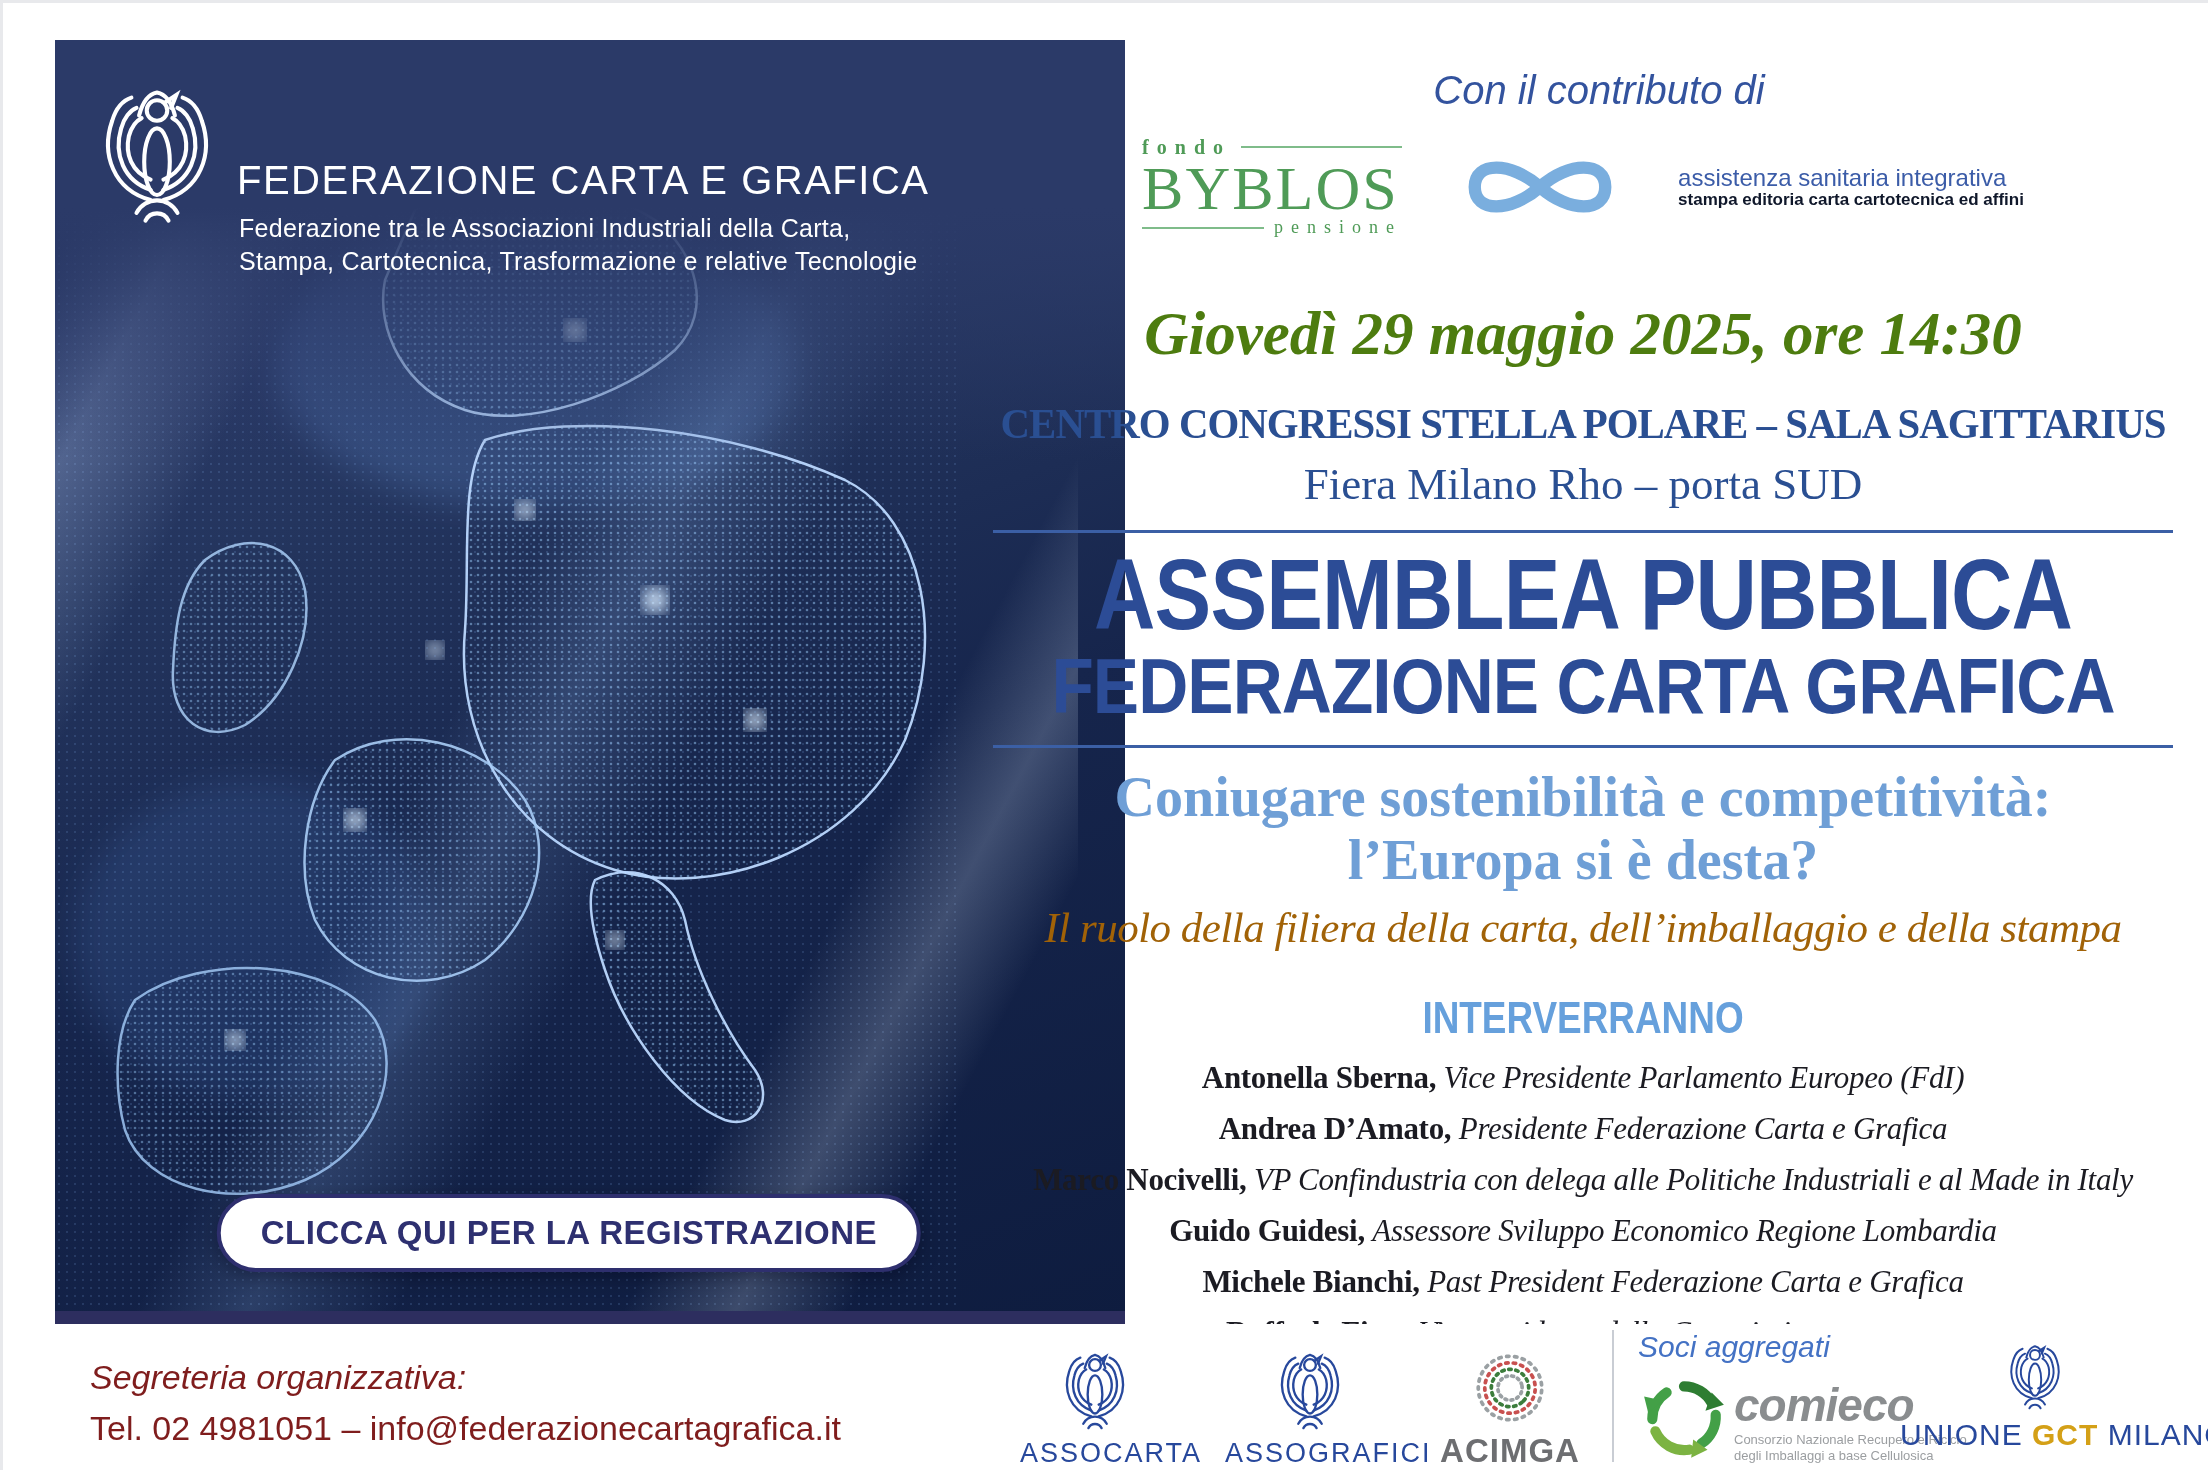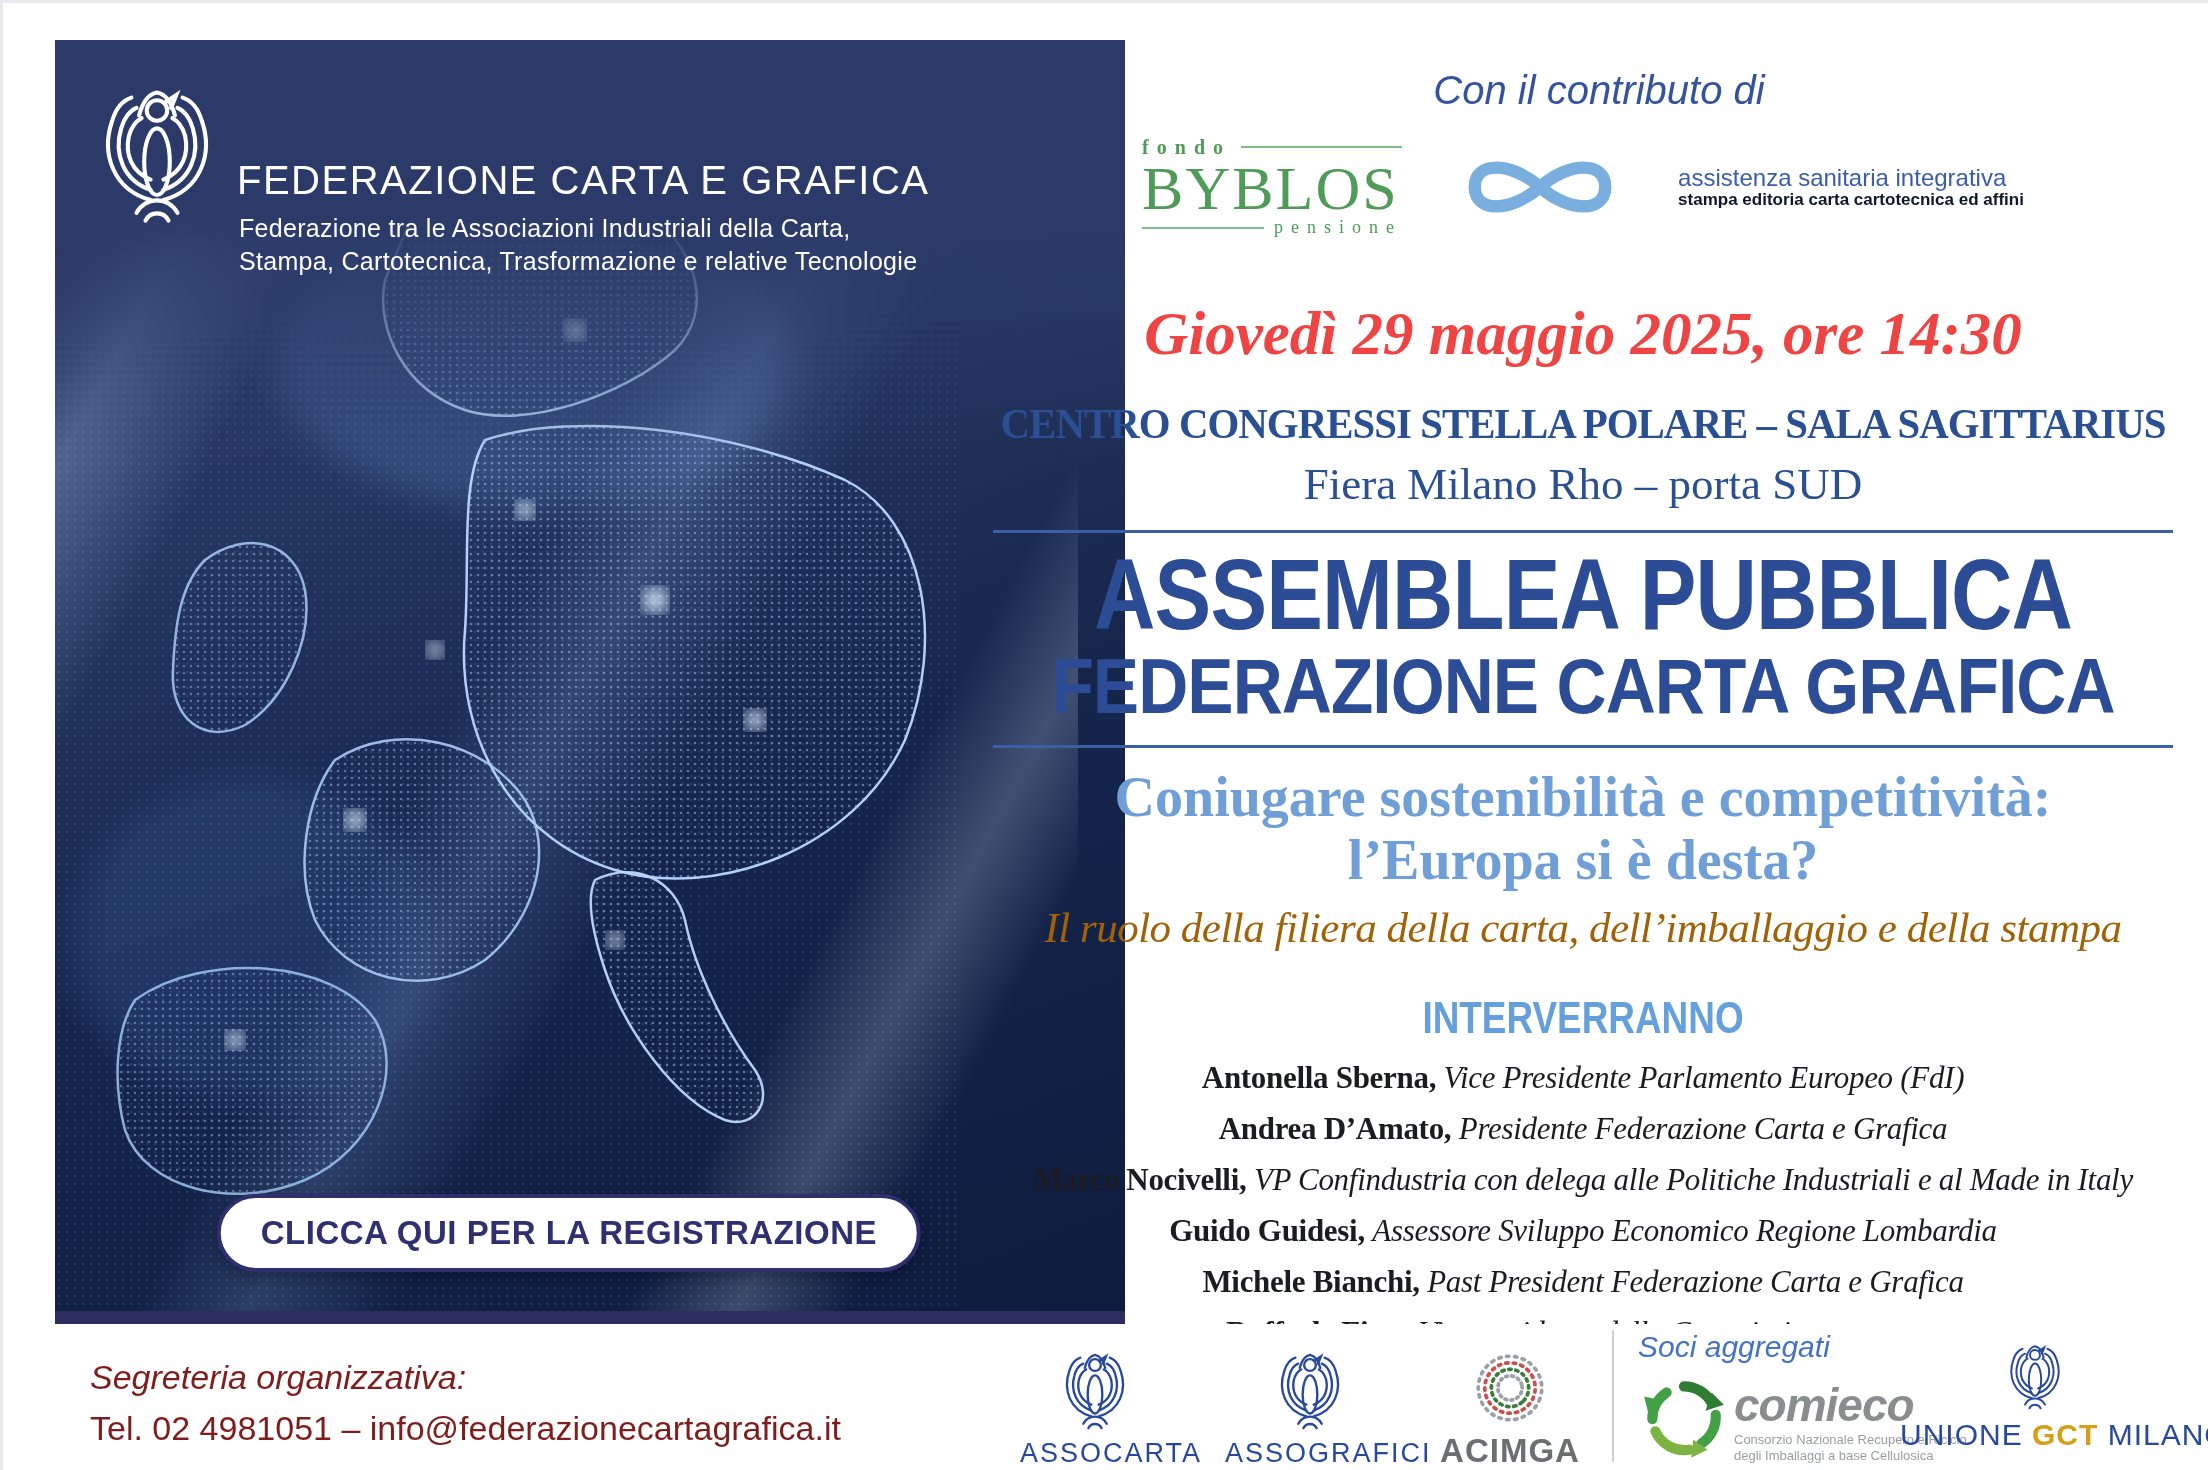--- a/index.html
+++ b/index.html
@@ -46,21 +46,21 @@
   .byblos .b-top .rule{flex:1;height:2px;background:#7fbc8a;}
   .byblos .b-name{font-size:62px;letter-spacing:2px;line-height:.95;}
   .byblos .b-bot{display:flex;align-items:center;gap:10px;font-size:18px;letter-spacing:8px;justify-content:flex-end;}
   .byblos .b-bot .rule{flex:1;height:2px;background:#7fbc8a;}
   .infinity{width:180px;height:96px;color:#7aaede;}
   .salute{text-align:left;line-height:1.02;}
   .salute .s-name{color:#3b5ca8;font-weight:bold;font-size:44px;letter-spacing:.5px;}
   .salute .s-l1{color:#3b5ca8;font-size:24px;}
   .salute .s-l2{color:#0f172a;font-size:17px;font-weight:bold;}
   .date-line{font-family:"Liberation Serif",serif;font-style:italic;font-weight:bold;
-        font-size:61px;color:#ef4444;margin-top:52px;}
+        font-size:61px;color:#4d7c0f;margin-top:52px;}
   .venue1{font-family:"Liberation Serif",serif;font-weight:bold;font-size:43px;color:#2a4f92;
         margin-top:30px;letter-spacing:-1px;transform:scaleX(.95);}
   .venue2{font-family:"Liberation Serif",serif;font-size:45px;color:#2a4f92;margin-top:10px;}
   .rule-h{width:1180px;height:3px;background:#3b5fa5;margin:20px auto 14px auto;}
   .title1{font-size:100px;font-weight:bold;color:#2c4c96;transform:scaleX(.85);
         letter-spacing:-1px;line-height:.95;margin-top:14px;}
   .title2{font-size:77px;font-weight:bold;color:#2c4c96;transform:scaleX(.9);
         letter-spacing:-1px;line-height:1.0;margin-top:6px;}
   .theme{font-family:"Liberation Serif",serif;font-weight:bold;font-size:56px;color:#6f9fd6;
         line-height:1.12;margin-top:18px;}

